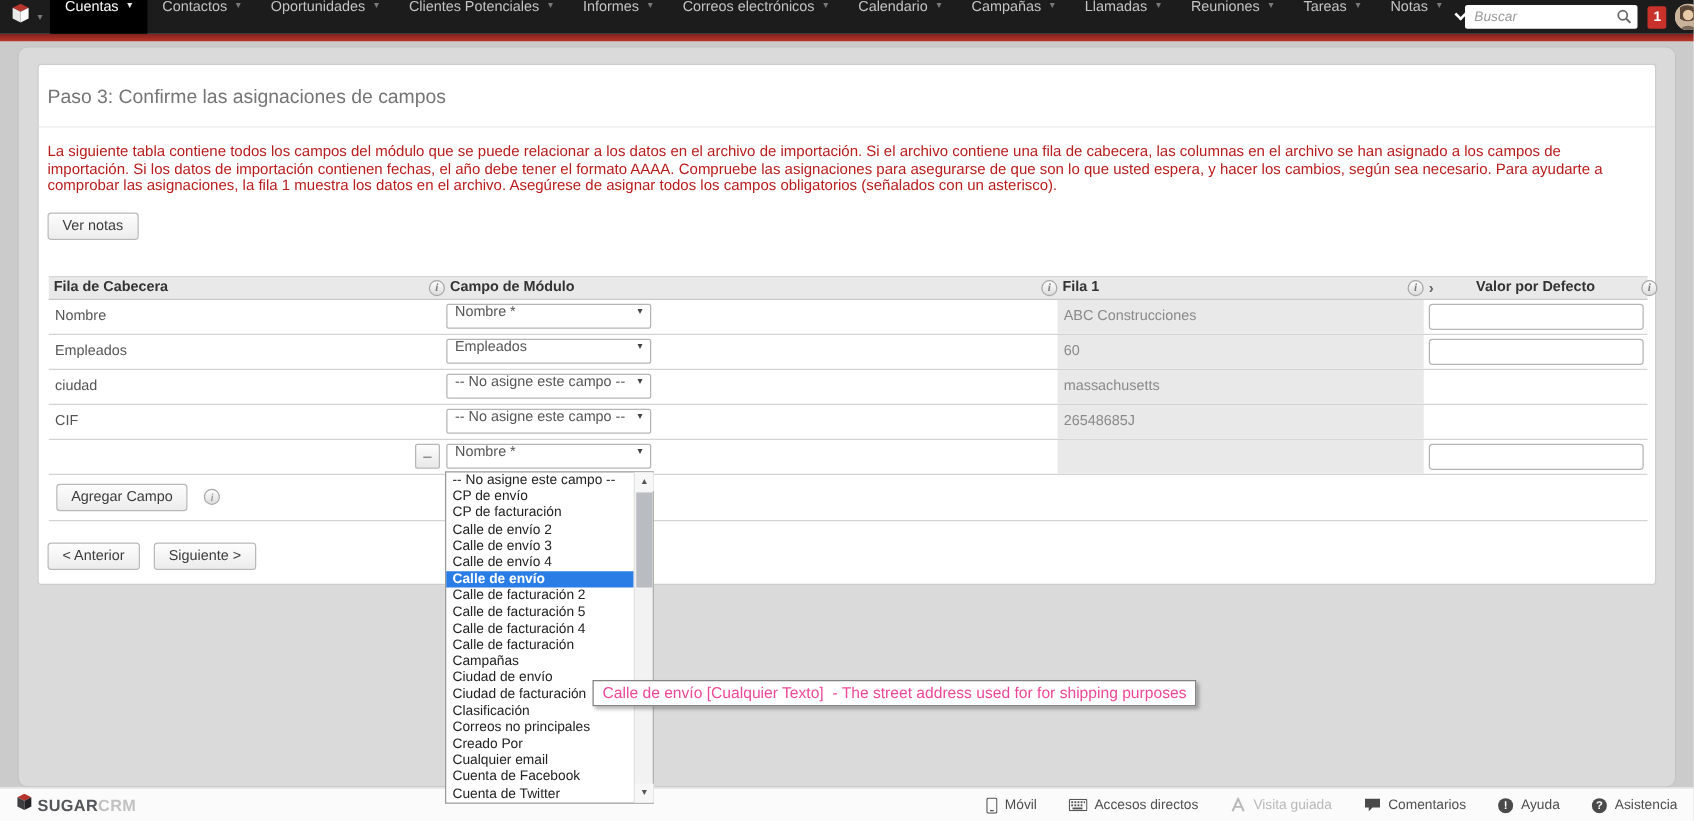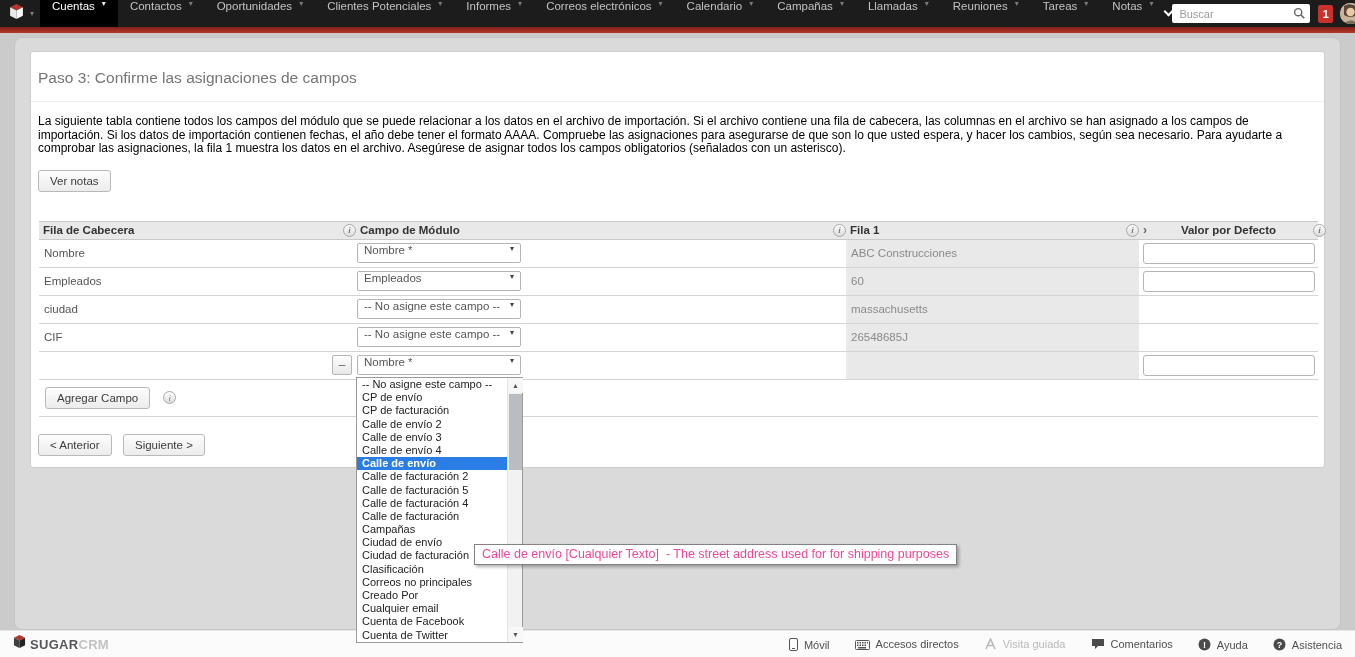--- a/index.html
+++ b/index.html
@@ -12,33 +12,33 @@
   .nav-logo .nav-caret { margin-left:6px; }
   #nav-modules { display:flex; height:27px; }
   .nav-item { display:flex; align-items:flex-start; height:27px; padding:0 12px; font-size:11.5px; color:#c3c3c3; cursor:pointer; white-space:nowrap; }
   .nav-item .nav-caret { margin-left:7px; }
   .nav-item.active { background:#000; color:#fff; }
   .nav-item.active .nav-caret { color:#e8e8e8; }
   .nav-caret { font-size:8px; color:#7a7a7a; line-height:1; }
   .nav-more { width:30px; display:flex; justify-content:center; align-items:center; height:27px; cursor:pointer; }
   .nav-more i { display:block; width:7px; height:7px; border-right:2px solid #fff; border-bottom:2px solid #fff; transform:rotate(45deg); margin-top:-4px; }
   .nav-search { margin-left:auto; width:138px; height:19px; background:#fff; border-radius:2px; display:flex; align-items:center; padding:0 4px 0 7px; }
-  .nav-search input { border:none; outline:none; flex:1; font-size:11px; color:#333; font-family:inherit; min-width:0; }
+  .nav-search input { border:none; outline:none; flex:1; font-size:11px; color:#333; font-family:inherit; min-width:0;font-style:italic; }
   .nav-search input::placeholder { color:#9a9a9a; }
   .nav-badge { min-width:15px; height:18px; background:#c8322b; color:#fff; font-size:11px; font-weight:bold; display:flex; align-items:center; justify-content:center; border-radius:2px; margin:0 7px 0 8px; padding:0 3px; cursor:pointer; }
   .nav-avatar { width:21px; height:21px; border-radius:50%; overflow:hidden; background:#cdbcab; cursor:pointer; flex:0 0 auto; }
 
   .red-bar { height:6px; background:linear-gradient(#7e211c,#b93629); }
 
   
   .container { position:absolute; left:14px; right:14px; top:37px; bottom:27px; background:#dadada; border:1px solid #c4c4c4; border-radius:8px; }
   .panel { position:absolute; left:15px; right:15px; top:13px; height:417px; background:#fff; border:1px solid #cdcdcd; border-radius:3px; }
   .panel-head { padding:17px 8px 14px 7px; border-bottom:1px solid #ececec; }
   .page-title { font-size:15.5px; font-weight:normal; color:#757575; }
-  .page-desc { margin:13px 8px 0 7px; font-size:12px; line-height:13.6px; color:#000000; }
+  .page-desc { margin:13px 8px 0 7px; font-size:12px; line-height:13.6px; color:#b91c1c; }
   .btn { display:inline-block; background:linear-gradient(#fdfdfd,#ececec); border:1px solid #b9b9b9; border-radius:3px; color:#3c3c3c; font-size:11.5px; font-family:inherit; padding:4px 11px; cursor:pointer; }
   .ver-notas { margin:14px 0 0 7px; }
 
   
   .tbl { margin:29px 6px 0 8px; border-top:1px solid #c9c9c9; font-size:11.5px; }
   .trow, .thead { display:grid; grid-template-columns:317px 490px 293px 187px; }
   .thead { background:#e9e9e9; border-bottom:1px solid #c9c9c9; height:18px; align-items:center; font-weight:bold; color:#333; }
   .thead > div { padding-left:4px; display:flex; align-items:center; white-space:nowrap;justify-content:space-between; }
   .hdr-arrow { color:#666; font-weight:bold; margin-right:4px; font-size:12px; }
   .info-icon { display:inline-flex; width:13px; height:13px; border-radius:50%; border:1px solid #a8a8a8; background:linear-gradient(#fefefe,#dcdcdc); color:#7a7a7a; font-size:9px; font-style:italic; font-family:"Liberation Serif","DejaVu Serif",serif; align-items:center; justify-content:center; margin-left:7px; cursor:pointer; flex:0 0 auto; }
@@ -71,21 +71,21 @@
   
   .tooltip { position:absolute; left:474px; top:500px; height:21px; background:#fff; border:1px solid #828282; box-shadow:2px 2px 3px rgba(0,0,0,0.3); font-size:12.5px; color:#ec4899; padding:2px 7px 0 7px; white-space:pre; z-index:30;margin-top:44px; }
 
   
   .footer { position:absolute; left:0; right:0; bottom:0; height:27px; background:#fbfbfb; border-top:1px solid #e6e6e6; display:flex; align-items:center; padding:0 13px; z-index:4; }
   .brand { display:flex; align-items:center; cursor:pointer; }
   .brand svg { margin-right:4px; }
   .brand-sugar { font-size:13px; font-weight:bold; color:#55565a; letter-spacing:0.3px; }
   .brand-crm { font-size:13px; font-weight:bold; color:#c2c2c2; letter-spacing:0.3px; }
   #footer-links { margin-left:auto; display:flex; align-items:center; }
-  .flink { display:flex; align-items:flex-end; font-size:11px; color:#4f4f4f; margin-left:25px; cursor:pointer; white-space:nowrap; }
+  .flink { display:flex; align-items:center; font-size:11px; color:#4f4f4f; margin-left:25px; cursor:pointer; white-space:nowrap; }
   .flink .ficon { display:inline-flex; margin-right:6px; align-items:center; }
   .flink.disabled { color:#b9b9b9; cursor:default; }
 </style>
 </head>
 <body>
 
 <div class="navbar">
   <div class="nav-logo">
     <span><svg width="15" height="16" viewBox="0 0 14 15">
           <polygon points="7,0 13,3 7,6 1,3" fill="#b5352c"></polygon>

